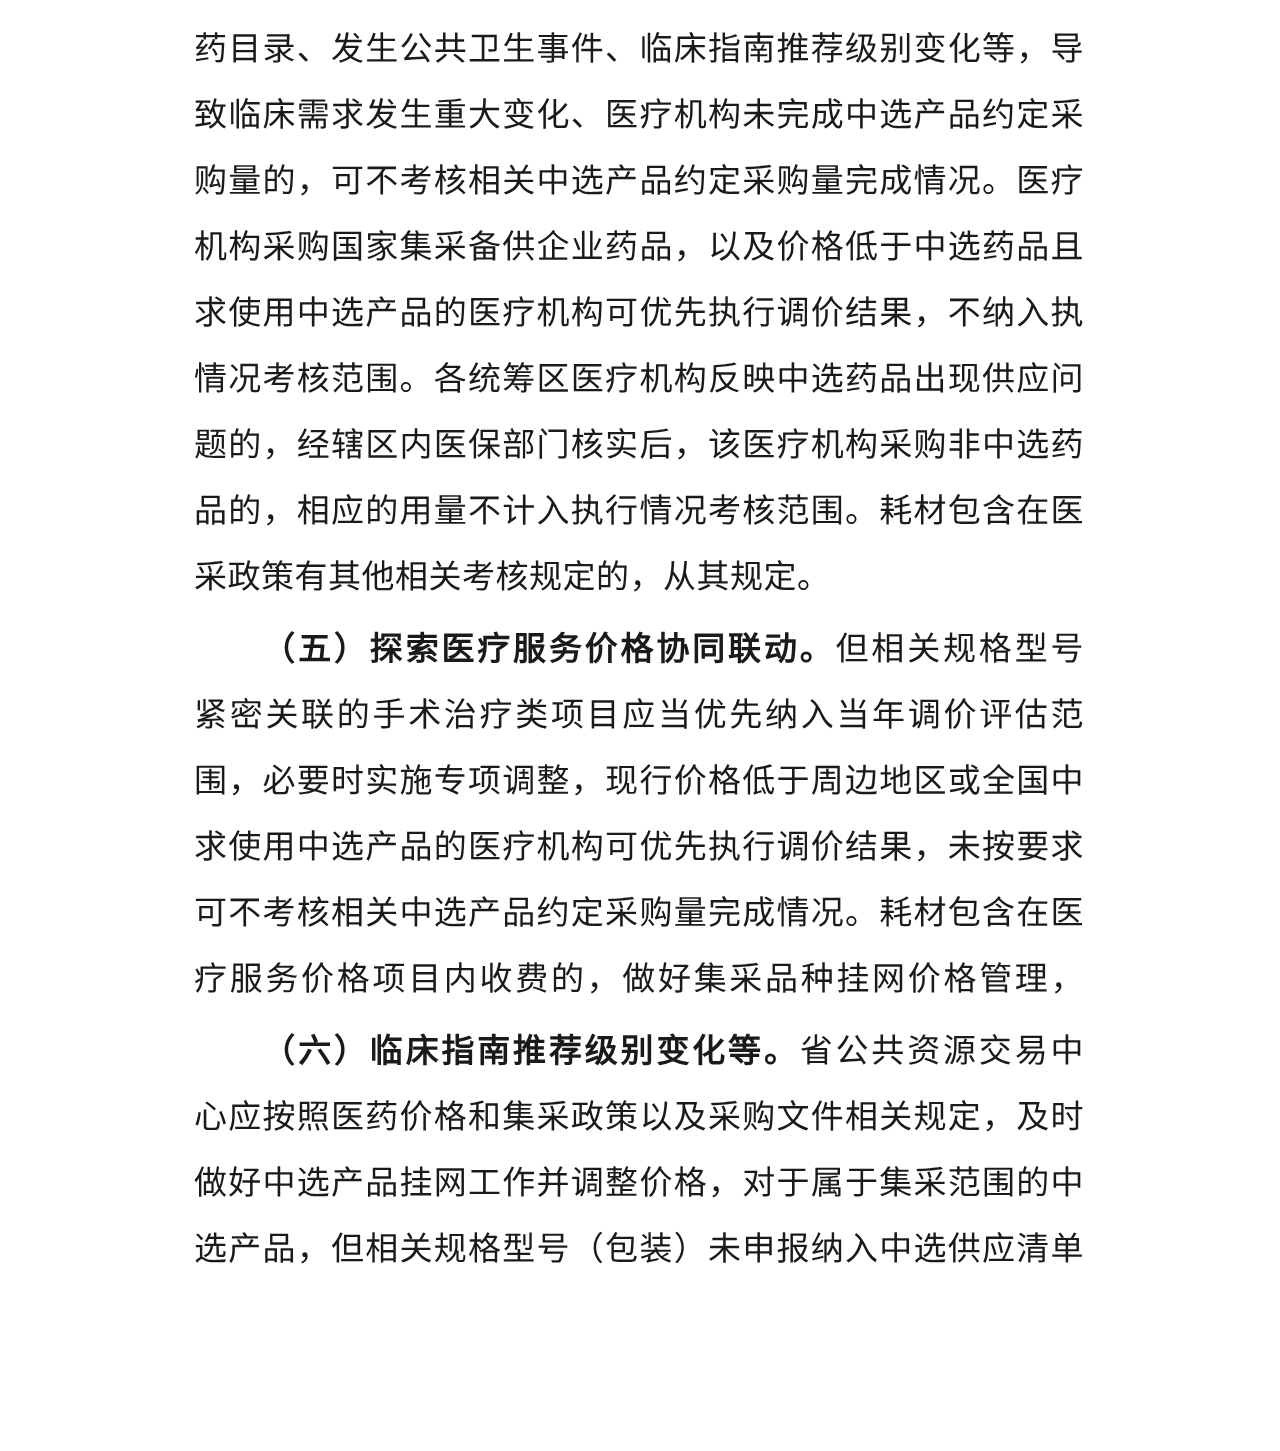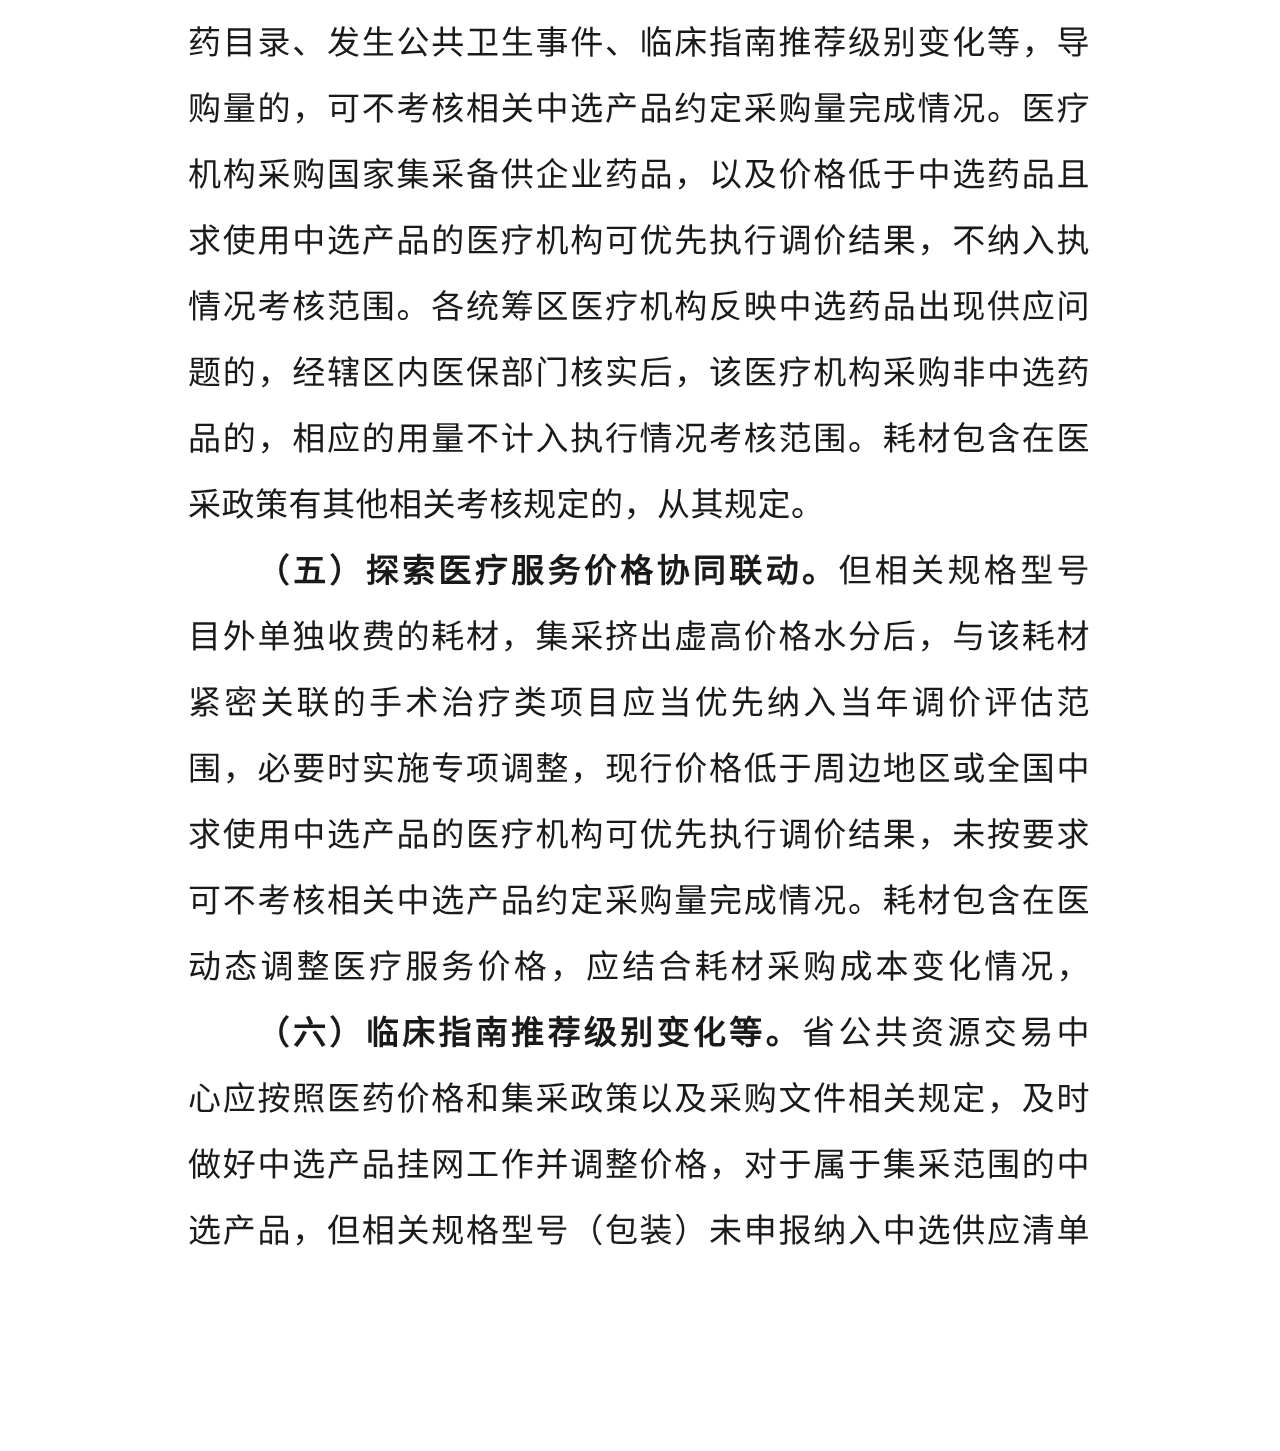--- a/index.html
+++ b/index.html
@@ -15,21 +15,21 @@
     font-family: "Liberation Serif", serif;
   }
   .text-block {
     position: absolute;
     left: 188px;
     top: 10px;
     width: 902px;
     color: #1a1a1a;
   }
   .paragraph {
-    margin: 0;
+    margin: 6px;
     padding: 0;
   }
   .line {
     height: 66px;
     line-height: 66px;
     font-size: 33px;
     text-align: justify;
     text-align-last: justify;
     overflow: hidden;
   }
@@ -48,36 +48,36 @@
     font-weight: 700;
   }
 </style>
 </head>
 <body>
 
 <div class="page" style="background: rgb(255, 255, 255);">
   <div class="text-block" style="color: rgb(26, 26, 26);">
       <div class="paragraph">
         <div class="line"><span class="seg">药目录、发生公共卫生事件、临床指南推荐级别变化等，导</span></div>
+        <div class="line"><span class="seg">致临床需求发生重大变化、医疗机构未完成中选产品约定采</span></div>
         <div class="line"><span class="seg">购量的，可不考核相关中选产品约定采购量完成情况。医疗</span></div>
         <div class="line"><span class="seg">机构采购国家集采备供企业药品，以及价格低于中选药品且</span></div>
         <div class="line"><span class="seg">求使用中选产品的医疗机构可优先执行调价结果，不纳入执行</span></div>
         <div class="line"><span class="seg">情况考核范围。各统筹区医疗机构反映中选药品出现供应问</span></div>
         <div class="line"><span class="seg">题的，经辖区内医保部门核实后，该医疗机构采购非中选药</span></div>
         <div class="line"><span class="seg">品的，相应的用量不计入执行情况考核范围。耗材包含在医</span></div>
         <div class="line last"><span class="seg">采政策有其他相关考核规定的，从其规定。</span></div>
       </div>
       <div class="paragraph">
         <div class="line"><span class="indent"></span><span class="seg bold">（五）探索医疗服务价格协同联动。</span><span class="seg">但相关规格型号</span></div>
-        <div class="line"><span class="seg">目外单独收费的耗材，集采挤出虚高价格水分后，与该耗材</span></div>
         <div class="line"><span class="seg">紧密关联的手术治疗类项目应当优先纳入当年调价评估范</span></div>
         <div class="line"><span class="seg">围，必要时实施专项调整，现行价格低于周边地区或全国中</span></div>
         <div class="line"><span class="seg">求使用中选产品的医疗机构可优先执行调价结果，未按要求</span></div>
         <div class="line"><span class="seg">可不考核相关中选产品约定采购量完成情况。耗材包含在医</span></div>
-        <div class="line"><span class="seg">动态调整医疗服务价格，应结合耗材采购成本变化情况，</span></div>
+        <div class="line"><span class="seg">疗服务价格项目内收费的，做好集采品种挂网价格管理，</span></div>
       </div>
       <div class="paragraph">
         <div class="line"><span class="indent"></span><span class="seg bold">（六）临床指南推荐级别变化等。</span><span class="seg">省公共资源交易中</span></div>
         <div class="line"><span class="seg">心应按照医药价格和集采政策以及采购文件相关规定，及时</span></div>
         <div class="line"><span class="seg">做好中选产品挂网工作并调整价格，对于属于集采范围的中</span></div>
         <div class="line"><span class="seg">选产品，但相关规格型号（包装）未申报纳入中选供应清单</span></div>
       </div>
     </div>
 </div>
 

